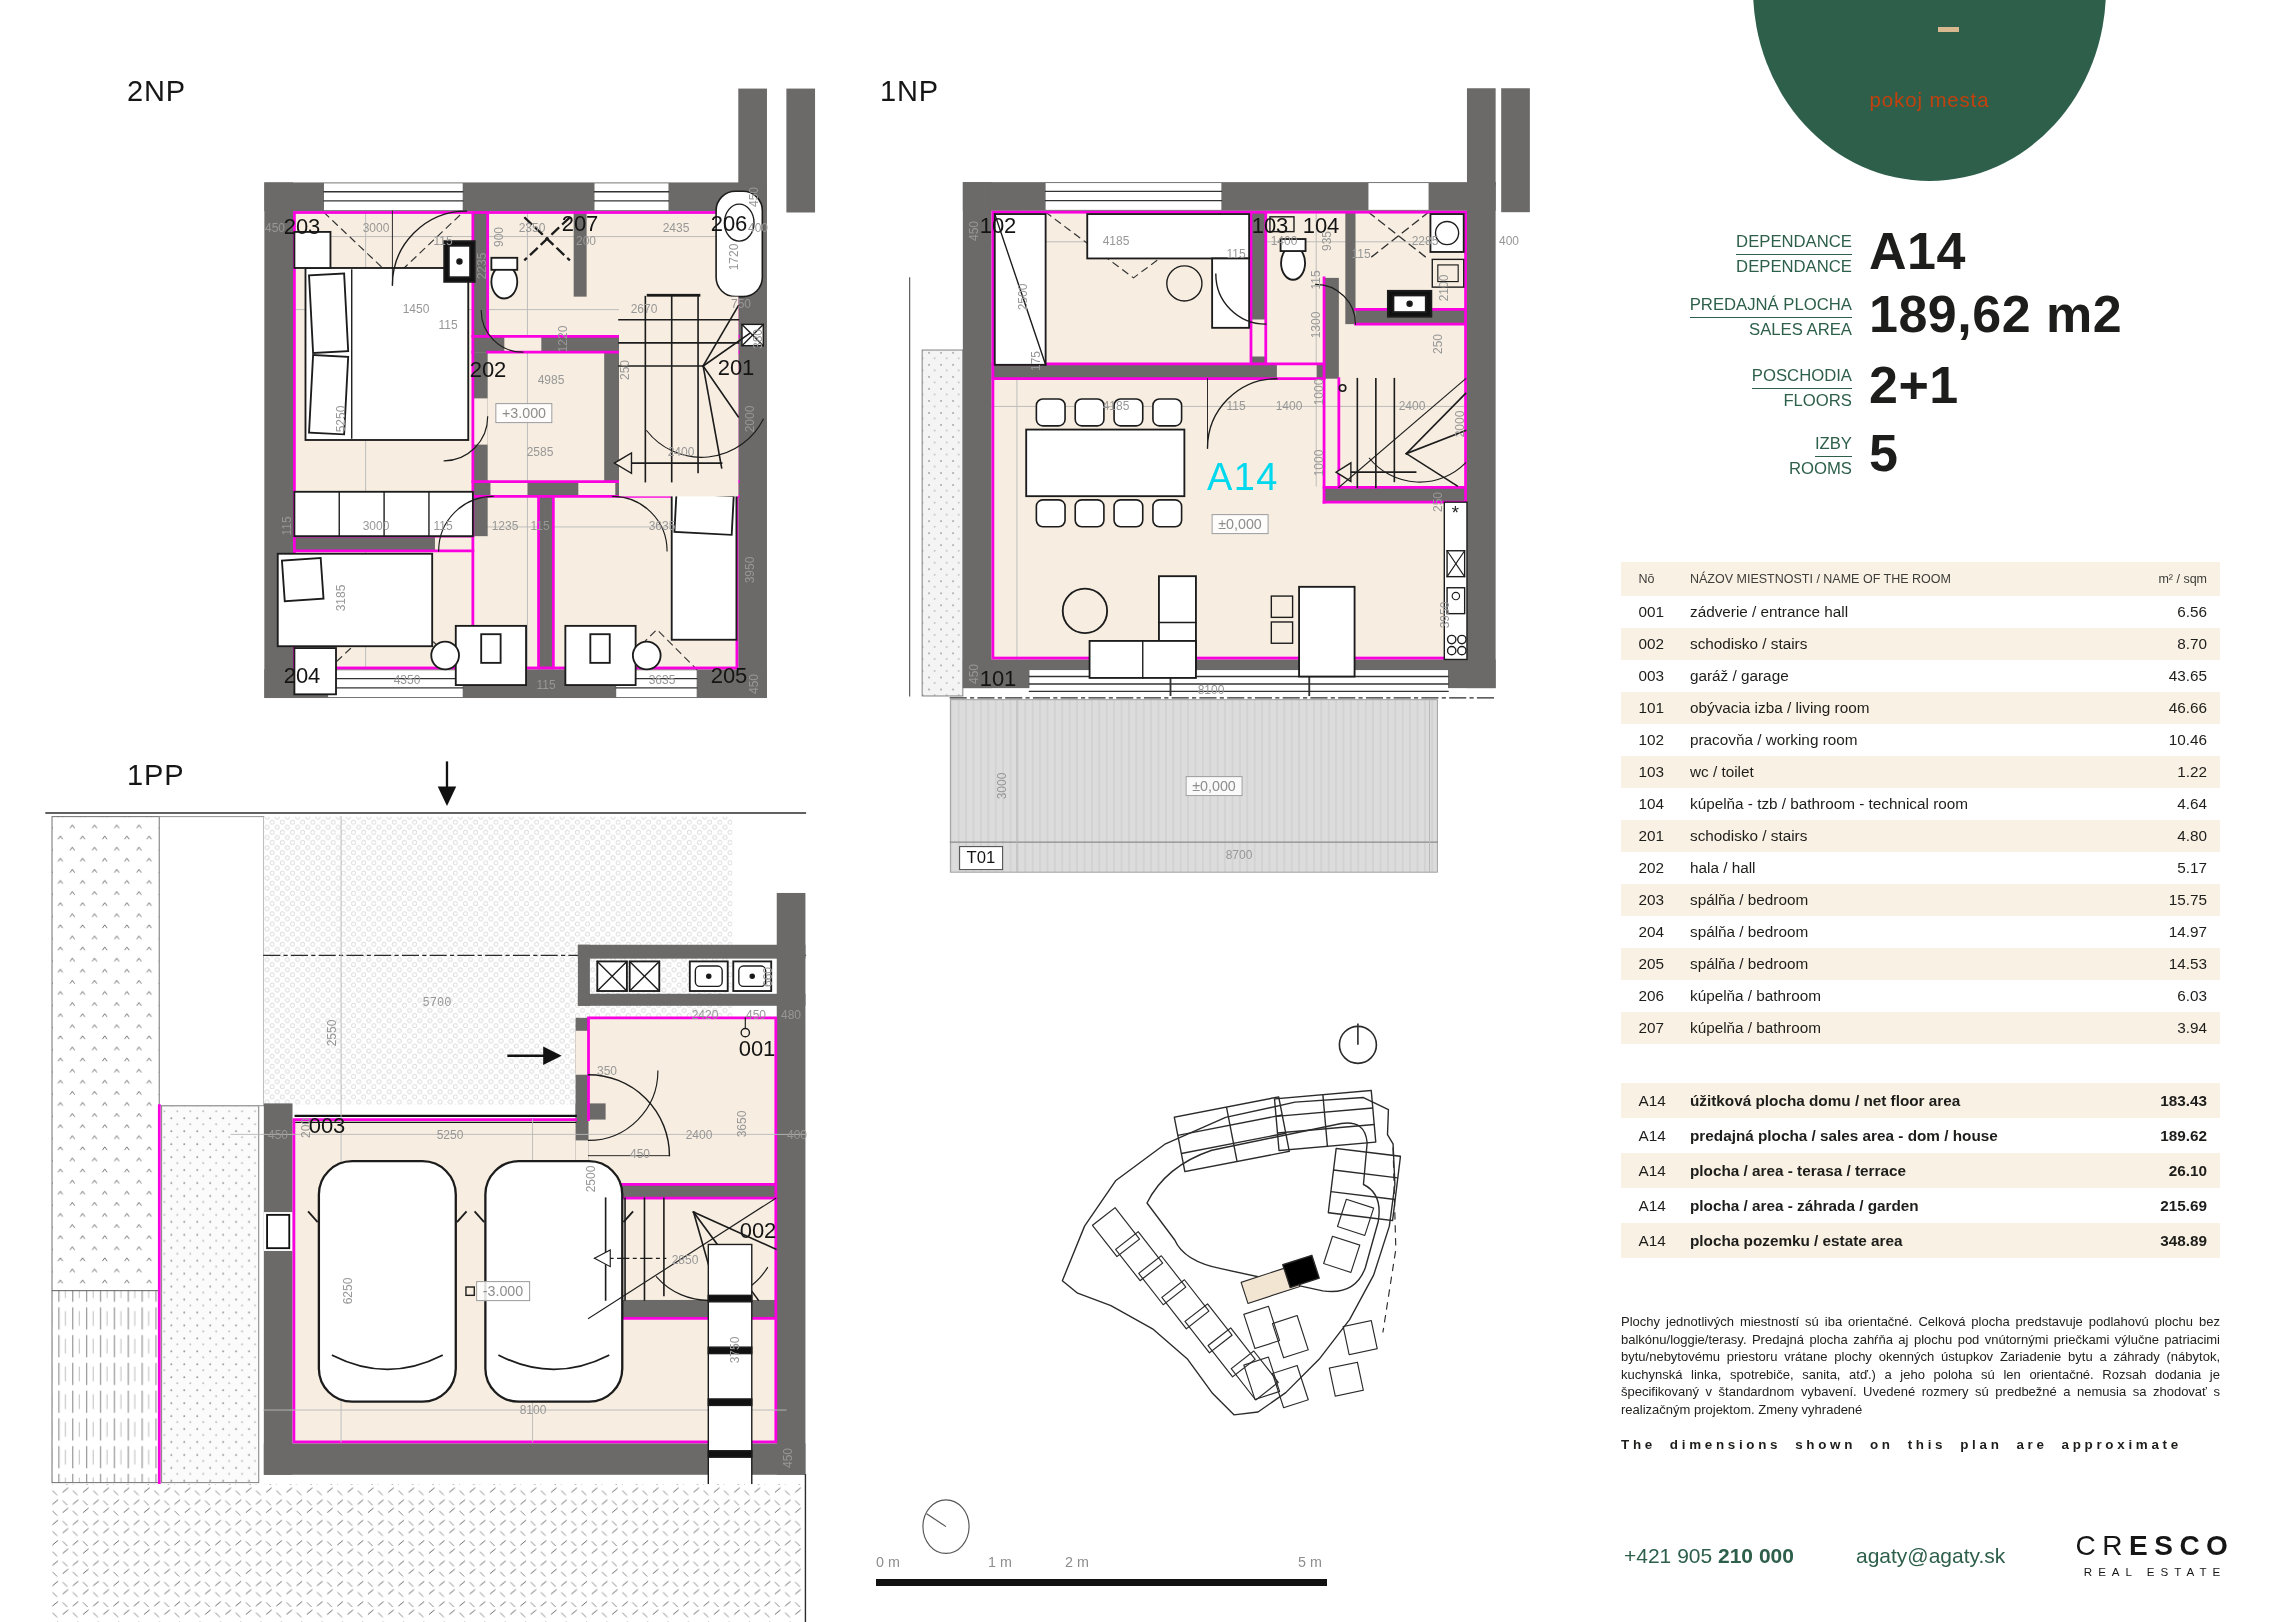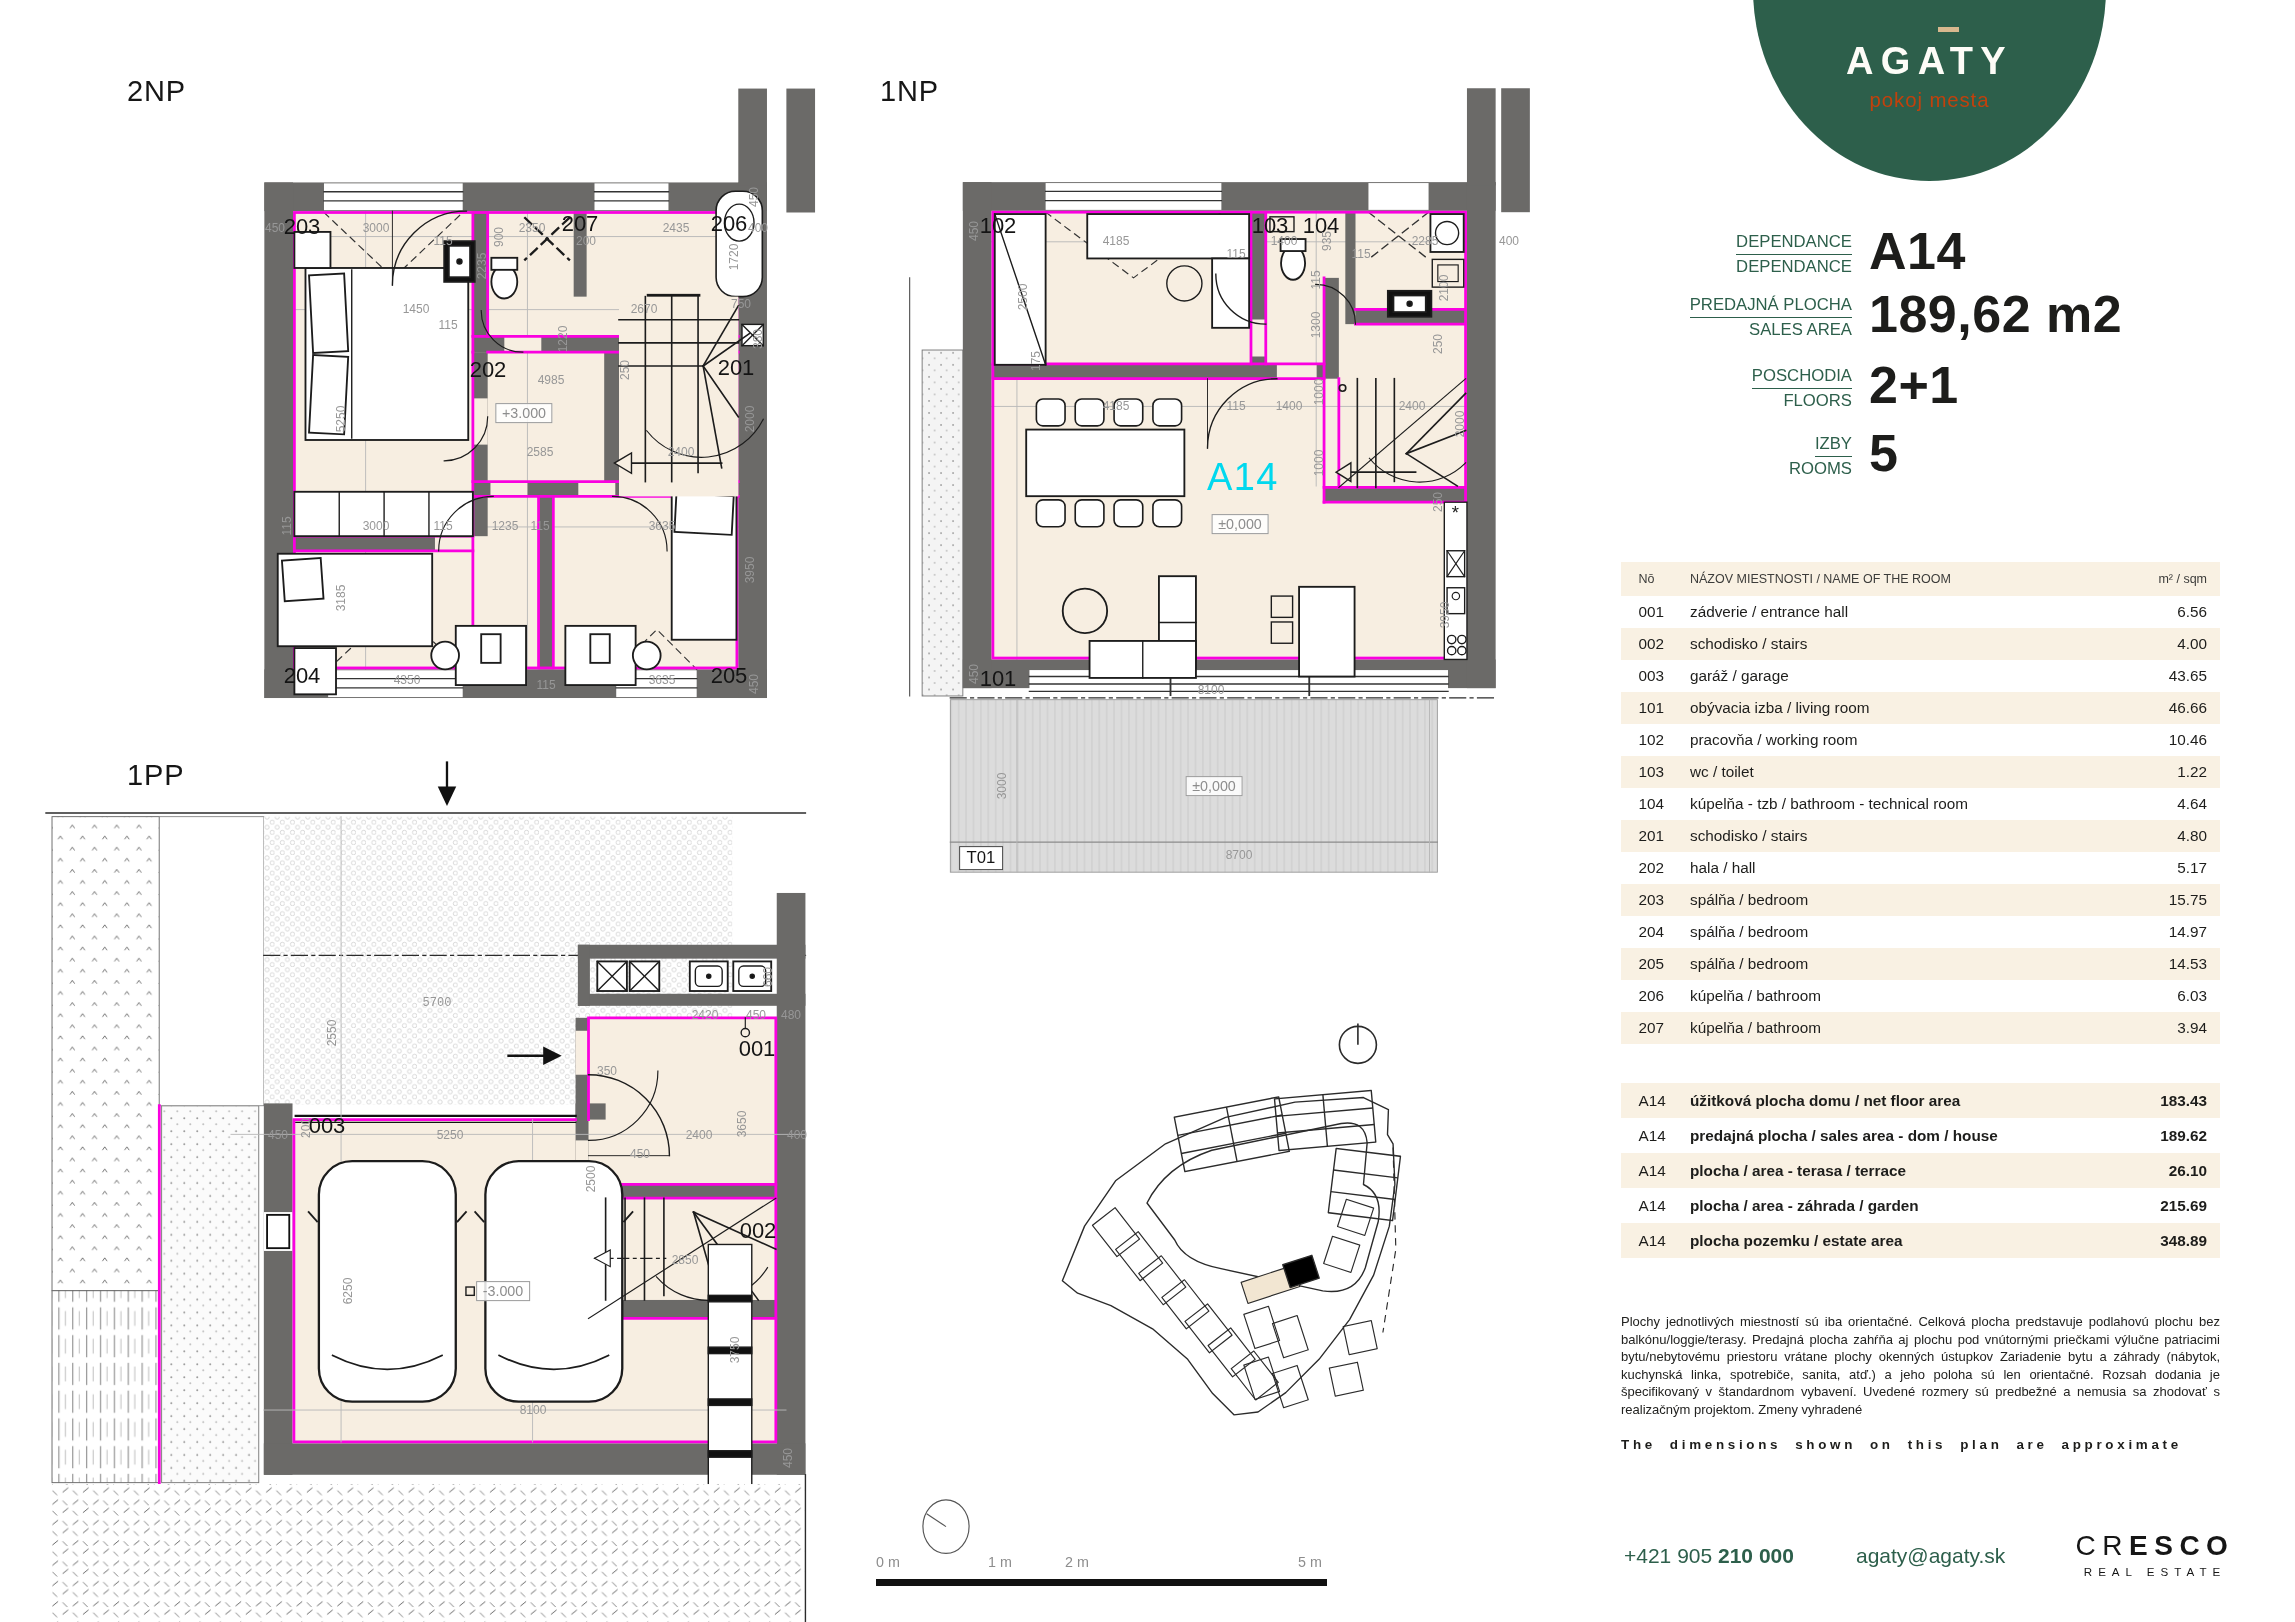--- a/index.html
+++ b/index.html
@@ -713,21 +713,20 @@
     <span class="lbl dim-lbl dim-v" style="left: 348px; top: 1291px;">6250</span>
     <span class="lbl dim-lbl" style="left: 533px; top: 1410px;">8100</span>
     <span class="lbl dim-lbl dim-v" style="left: 735px; top: 1350px;">3750</span>
     <span class="lbl dim-lbl dim-v" style="left: 788px; top: 1458px;">450</span>
     <span class="lbl level-lbl" style="left: 503px; top: 1291px;">-3.000</span>
   </div>
 
 <div class="logo-wrap">
   <div class="logo-circle"></div>
   <div class="logo-macron"></div>
-  <div class="logo-name">AGATY</div>
   <div class="logo-tagline">pokoj mesta</div>
 </div>
 
 <div>
   <div class="info-label" style="left:1607px; top:232px;">
     <span class="top">DEPENDANCE</span><span class="bottom">DEPENDANCE</span>
   </div>
   <div class="info-value" style="top:221px;">A14</div>
 
   <div class="info-label" style="left:1607px; top:295px;">
@@ -754,21 +753,21 @@
   </div>
   <div id="room-rows">
       <div class="rtable-row">
         <span class="col-no">001</span>
         <span class="col-name">zádverie / entrance hall</span>
         <span class="col-area">6.56</span>
       </div>
       <div class="rtable-row alt">
         <span class="col-no">002</span>
         <span class="col-name">schodisko / stairs</span>
-        <span class="col-area">4.00</span>
+        <span class="col-area">8.70</span>
       </div>
       <div class="rtable-row">
         <span class="col-no">003</span>
         <span class="col-name">garáž / garage</span>
         <span class="col-area">43.65</span>
       </div>
       <div class="rtable-row alt">
         <span class="col-no">101</span>
         <span class="col-name">obývacia izba / living room</span>
         <span class="col-area">46.66</span>

